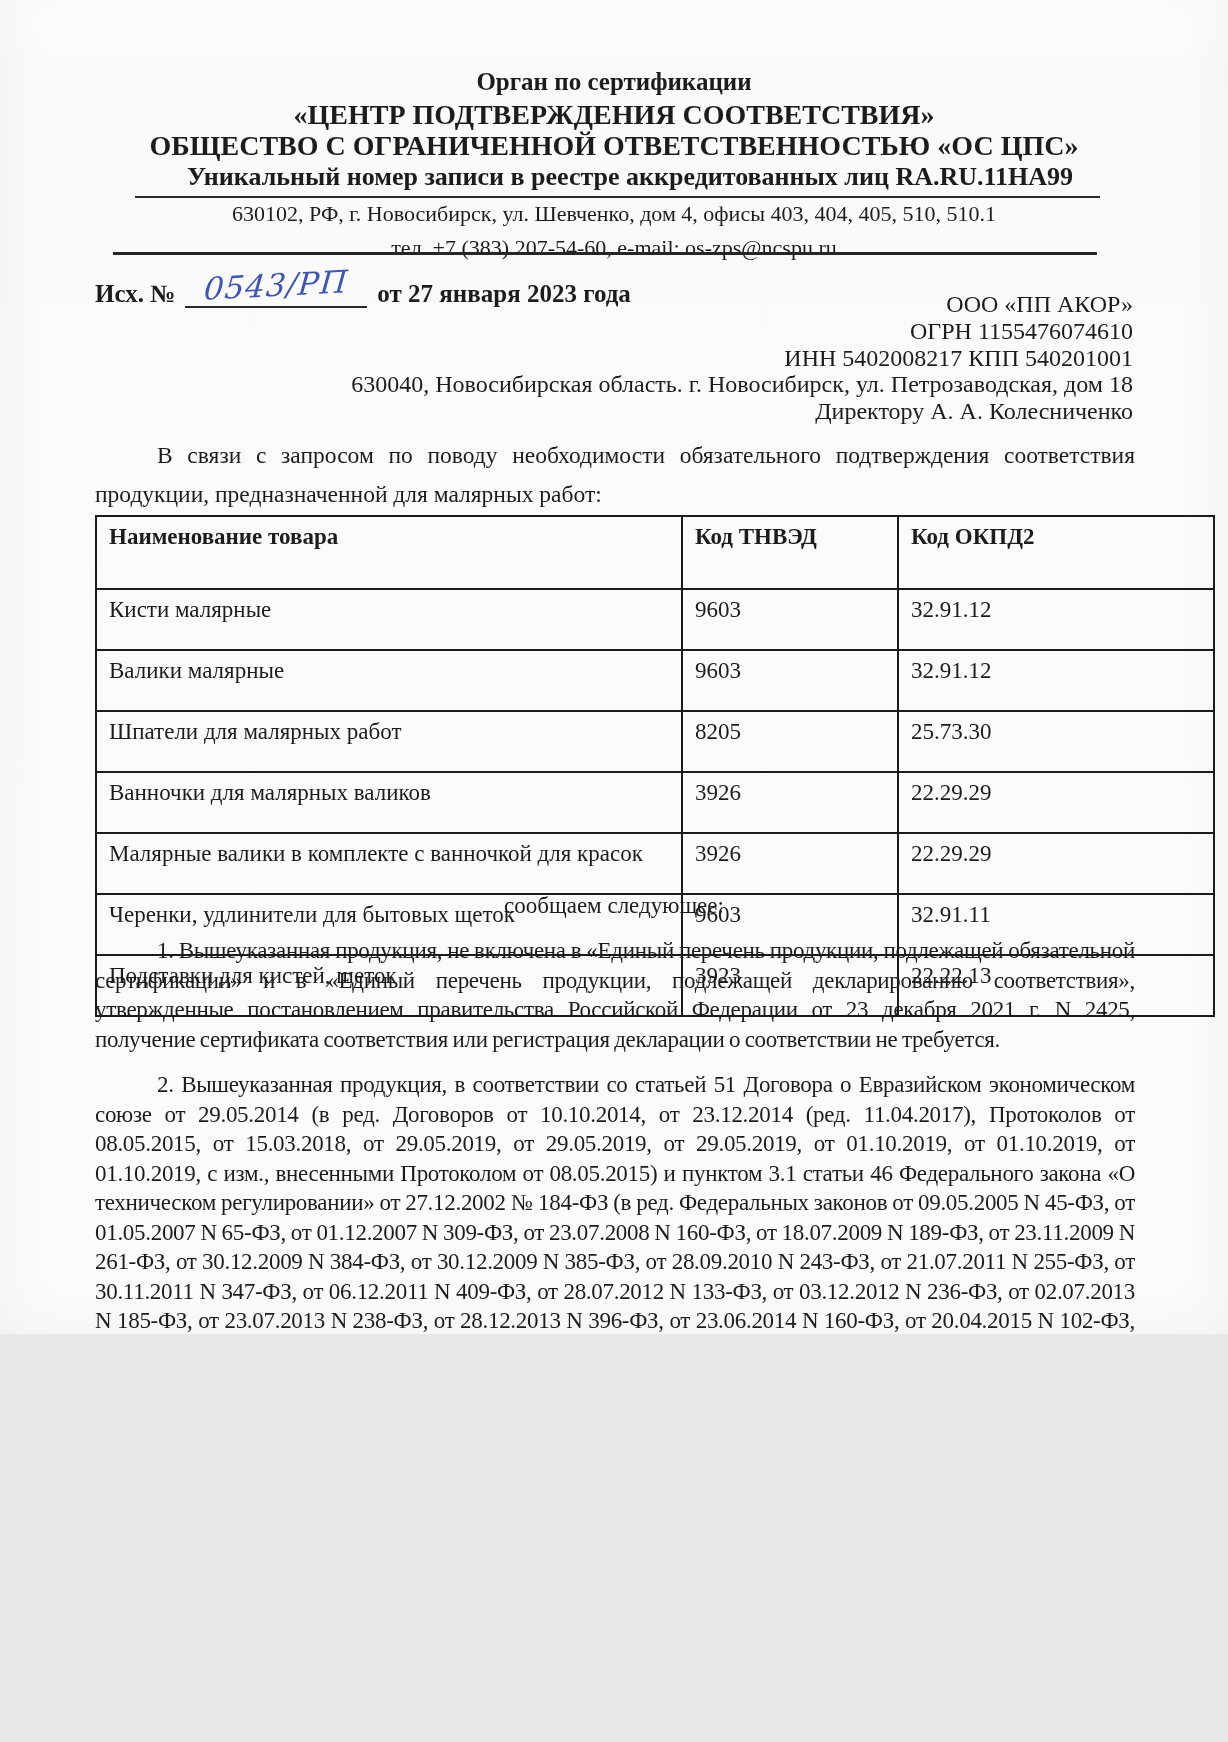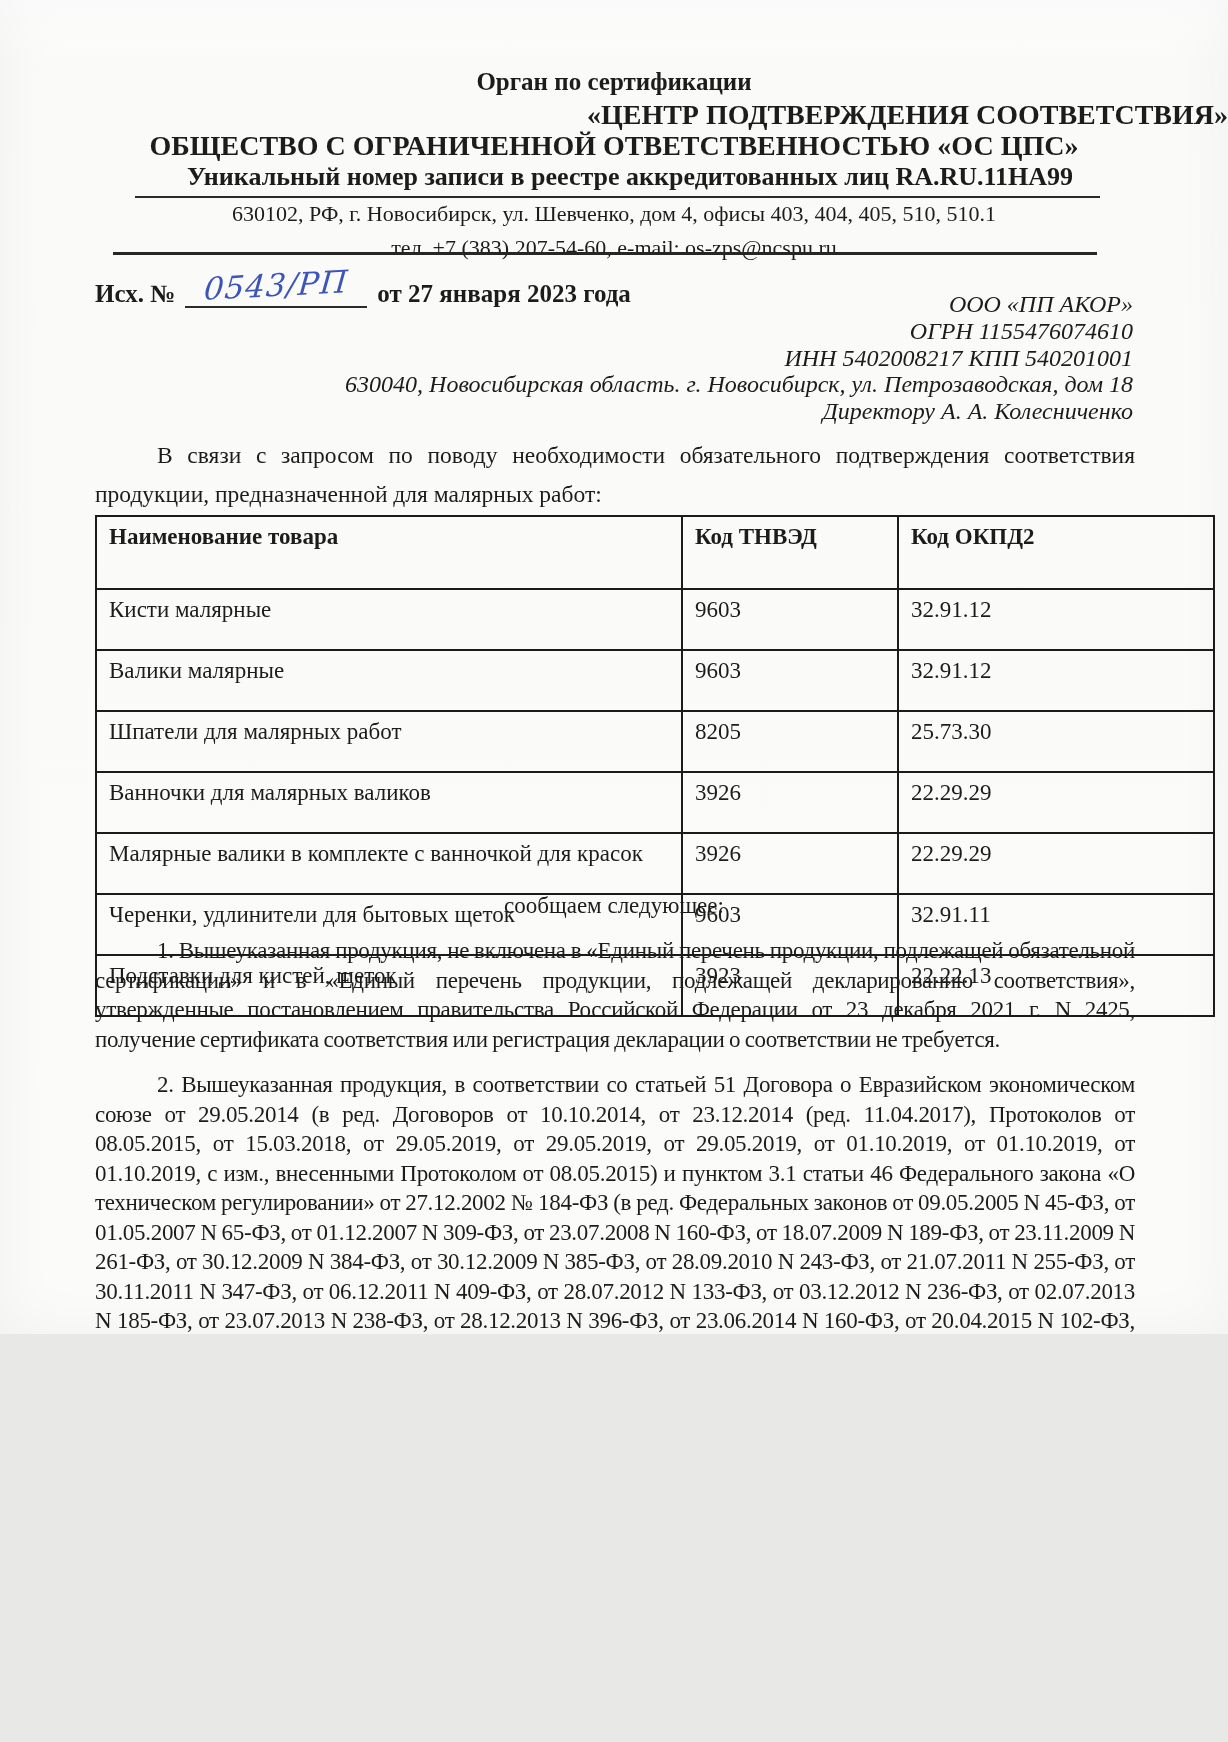--- a/index.html
+++ b/index.html
@@ -7,38 +7,38 @@
     position:relative;width:1228px;height:1334px;margin:0 auto;
     background:linear-gradient(180deg,#ffffff 0px,#fafaf8 60px,#fbfbf9 100%);
     box-shadow:inset 0 0 60px rgba(0,0,0,.045);
     font-family:"Liberation Serif","DejaVu Serif",serif;
     color:#1c1c1c;overflow:hidden;
   }
   .abs{position:absolute;}
   .center{text-align:center;width:100%;}
   .b{font-weight:bold;}
   .hdr1{top:68px;font-size:25px;}
-  .hdr2{top:99px;font-size:28px;text-align:right;}
+  .hdr2{top:99px;font-size:28px;}
   .hdr3{top:130px;font-size:28px;}
   .hdr4{top:162px;font-size:26px;margin-left:16px;}
   .rule1{top:196px;left:135px;width:965px;height:2px;background:#2a2a2a;}
   .addr1{top:201px;font-size:22px;}
   .addr2{top:235px;font-size:22px;}
   .rule2{top:252px;left:113px;width:984px;height:3px;background:#262626;}
   .refline{top:266px;left:95px;font-size:25px;font-weight:bold;white-space:nowrap;}
   .ref-underline{
     display:inline-block;width:182px;border-bottom:2.5px solid #2b2b2b;
     margin:0 10px;text-align:center;vertical-align:bottom;height:40px;line-height:38px;
   }
   .handwritten{
     font-family:"DejaVu Serif",serif;font-style:italic;font-weight:normal;
     color:#3d55b8;font-size:31px;display:inline-block;
     transform:rotate(-3deg) skewX(-8deg);letter-spacing:1px;
   }
-  .recipient{top:291px;right:95px;text-align:right;font-style:italic;font-size:24px;line-height:26.8px;}
+  .recipient{top:291px;right:95px;text-align:right;font-size:24px;line-height:26.8px;}
   .intro{top:436px;left:95px;width:1040px;font-size:23.5px;line-height:39px;text-align:justify;text-indent:62px;}
   table.goods{
     position:absolute;top:515px;left:95px;width:1040px;
     border-collapse:collapse;font-size:23px;table-layout:fixed;
   }
   table.goods td,table.goods th{
     border:2.5px solid #1b1b1b;vertical-align:top;text-align:left;
     padding:7px 12px;font-weight:normal;margin-left:27px;
   }
   table.goods th{font-weight:bold;height:57px;}

